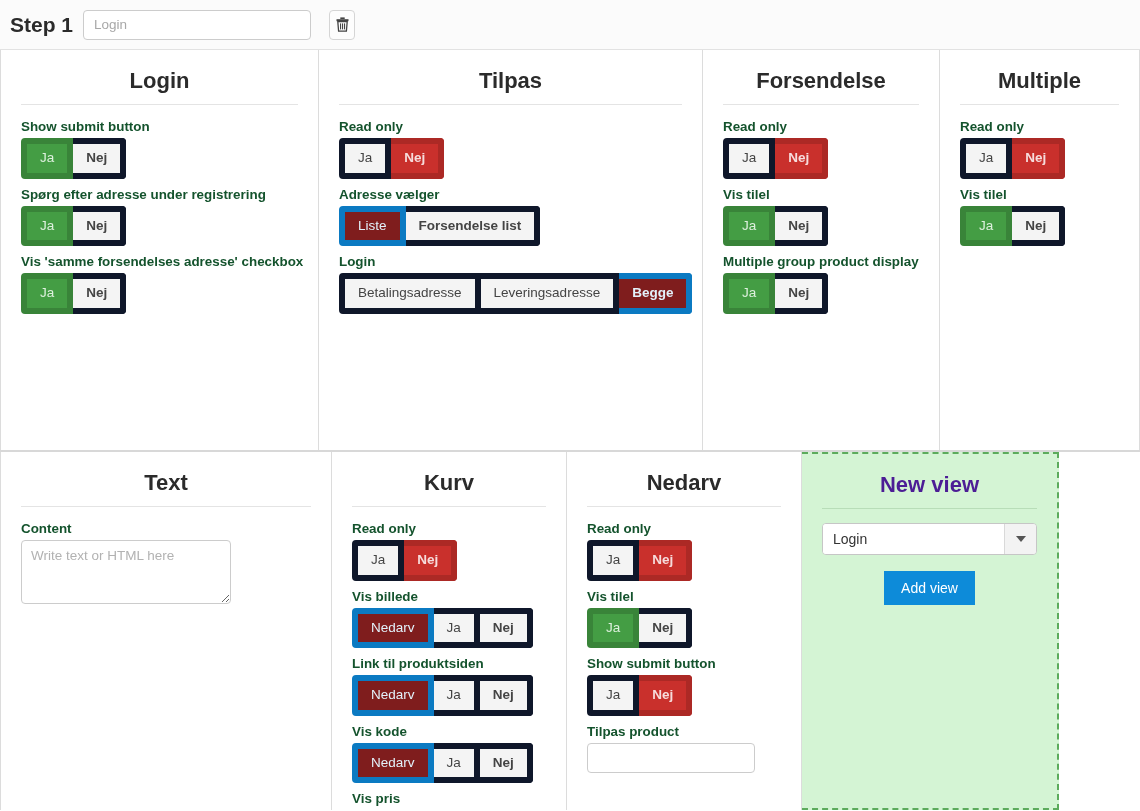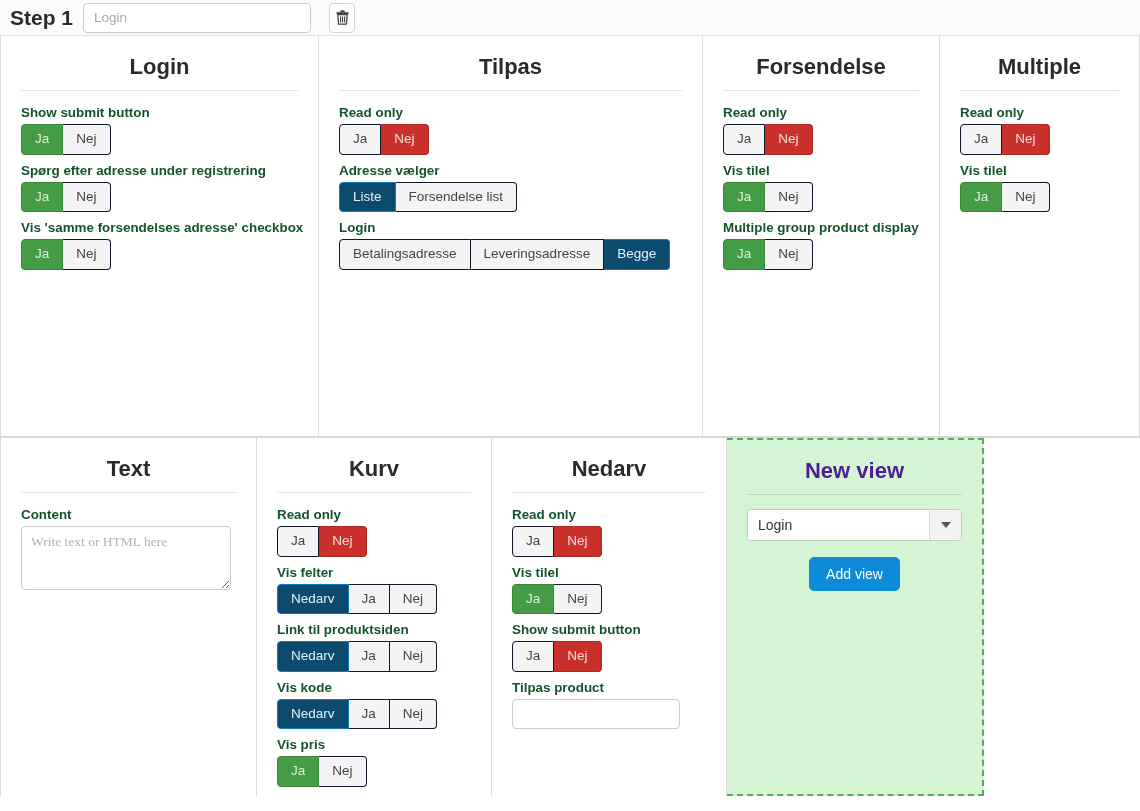--- a/index.html
+++ b/index.html
@@ -9,21 +9,21 @@
     height: 811px;
     overflow: hidden;
     background: #ffffff;
     font-family: "Liberation Sans", sans-serif;
     color: #333;
   }
   * { box-sizing: border-box; }
 
   
   .header {
-    height: 36px;
+    height: 50px;
     display: flex;
     align-items: center;
     padding: 0 10px;
     background: #fbfbfb;
     border-bottom: 1px solid #e2e2e2;
   }
   .step-label {
     font-size: 21px;
     font-weight: bold;
     color: #2b2b2b;
@@ -99,54 +99,54 @@
     white-space: nowrap;
   }
 
   
   .btn-group { display: inline-flex; }
   .btn-group .btn {
     font-family: "Liberation Sans", sans-serif;
     font-size: 13.5px;
     line-height: 1;
     padding: 7px 13px 8px 13px;
-    border: 1px solid #0f172a;
+    border: 6px solid #0f172a;
     background: #f4f4f4;
     color: #444;
     cursor: pointer;
     white-space: nowrap;
   }
   .btn-group .btn + .btn { border-left: none; }
   .btn-group .btn:first-child { border-radius: 4px 0 0 4px; }
-  .btn-group .btn:last-child  { border-radius: 0 4px 4px 0; }
+  .btn-group .btn:last-child  { border-radius: 0 4px 4px 0; font-weight: bold; }
   .btn-group .btn:only-child  { border-radius: 4px; }
 
   .btn.active-green {
     background: #449d44;
     border-color: #398439;
     color: #ddf0dd;
   }
   .btn.active-red {
     background: #c9302c;
     border-color: #ac2925;
     color: #f6dcdc;
   }
   .btn.active-blue {
-    background: #0c4a6e;
+    background: #7f1d1d;
     border-color: #0b7ac2;
     color: #e3f2fb;
   }
 
   
   .content-textarea {
     width: 210px;
     height: 64px;
     padding: 7px 9px;
     font-size: 13.5px;
-    font-family: Liberation Serif, serif;
+    font-family: Liberation Sans, sans-serif;
     color: #be185d;
     border: 1px solid #ccc;
     border-radius: 4px;
     resize: both;
     outline: none;
     display: block;
   }
   .content-textarea::placeholder { color: #b2b2b2; }
 
   .plain-input {
@@ -207,21 +207,21 @@
     border-top: 6px solid #555;
   }
   .addview-wrap { text-align: center; margin-top: 16px; }
   .btn-primary {
     background: #0d8bd9;
     border: 1px solid #0d8bd9;
     color: #fff;
     font-size: 14px;
     font-family: "Liberation Sans", sans-serif;
     padding: 8px 16px;
-    border-radius: 5px;
+    border-radius: 0;
     cursor: pointer;
   }
 
   .spacer-panel {
     flex: 1;
     background: #fff;
     border: none;
   }
 </style>
 </head>
@@ -351,21 +351,21 @@
       <div class="btn-group">
         <button class="btn active-green">Ja</button>
         <button class="btn">Nej</button>
       </div>
     </div>
   </div>
 </div>
 
 <div class="row row-bottom">
 
-  <div class="panel" style="width:257px">
+  <div class="panel" style="width:332px">
     <div class="panel-title">Text</div>
     <hr class="panel-rule">
     <div class="field">
       <div class="field-label">Content</div>
       <textarea class="content-textarea" placeholder="Write text or HTML here" style=""></textarea>
     </div>
   </div>
 
   <div class="panel" style="width:235px">
     <div class="panel-title">Kurv</div>
@@ -373,21 +373,21 @@
 
     <div class="field">
       <div class="field-label">Read only</div>
       <div class="btn-group">
         <button class="btn">Ja</button>
         <button class="btn active-red">Nej</button>
       </div>
     </div>
 
     <div class="field">
-      <div class="field-label">Vis felter</div>
+      <div class="field-label">Vis billede</div>
       <div class="btn-group">
         <button class="btn active-blue">Nedarv</button>
         <button class="btn">Ja</button>
         <button class="btn">Nej</button>
       </div>
     </div>
 
     <div class="field">
       <div class="field-label">Link til produktsiden</div>
       <div class="btn-group">

